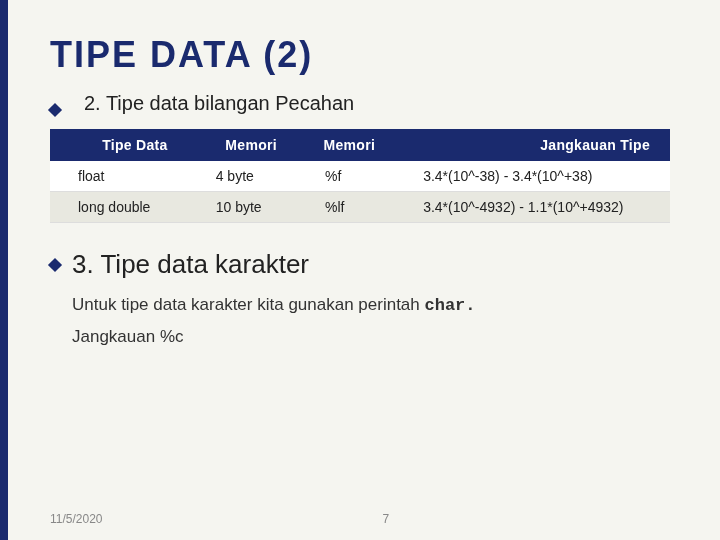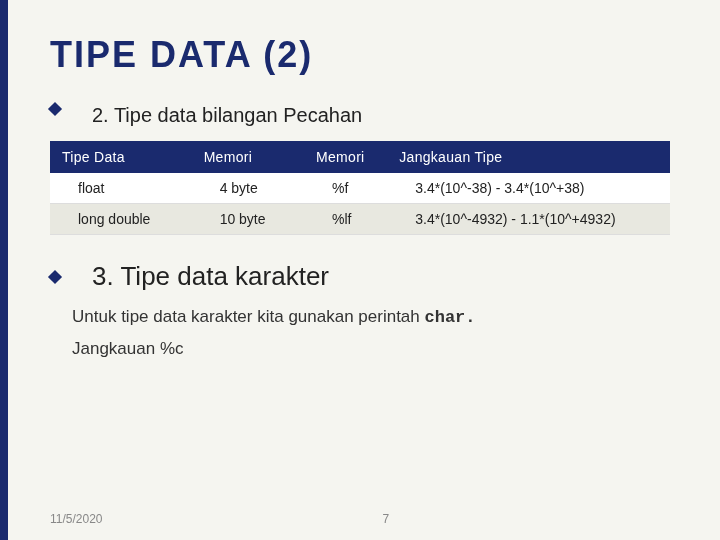--- a/index.html
+++ b/index.html
@@ -31,31 +31,31 @@
       width: 8px;
       background: #1a2a6e;
     }
 
     .title {
       font-size: 36px;
       font-weight: 900;
       color: #1a2a6e;
       text-transform: uppercase;
       letter-spacing: 2px;
-      margin-bottom: 28px;
+      margin-bottom: 16px;
       margin-top: 4px;
     }
 
     .section-heading {
       font-size: 20px;
       color: #222;
       margin-bottom: 14px;
       display: flex;
-      align-items: flex-start;
-      gap: 24px;
+      align-items: flex-end;
+      gap: 16px;
     }
 
     .bullet-diamond {
       display: inline-block;
       width: 10px;
       height: 10px;
       background: #1a2a6e;
       transform: rotate(45deg);
       margin-right: 8px;
       flex-shrink: 0;
@@ -67,23 +67,23 @@
       margin-bottom: 22px;
       font-size: 14px;
     }
 
     thead tr {
       background: #1a2a6e;
       color: #fff;
     }
 
     thead th {
-      padding: 8px 12px;
-      text-align: left;
-      font-weight: 400;
+      padding: 8px 20px;
+      text-align: right;
+      font-weight: 700;
       letter-spacing: 0.3px;
     }
 
     tbody tr:nth-child(odd) {
       background: #fff;
     }
 
     tbody tr:nth-child(even) {
       background: #e8e8e0;
     }
@@ -98,21 +98,21 @@
       margin-top: 4px;
     }
 
     .section-3-heading {
       font-size: 26px;
       color: #222;
       font-weight: 400;
       margin-bottom: 10px;
       display: flex;
       align-items: center;
-      gap: 24px;
+      gap: 4px;
     }
 
     .section-3-body {
       font-size: 17px;
       color: #333;
       line-height: 1.8;
       margin-left: 22px;
     }
 
     .mono {

